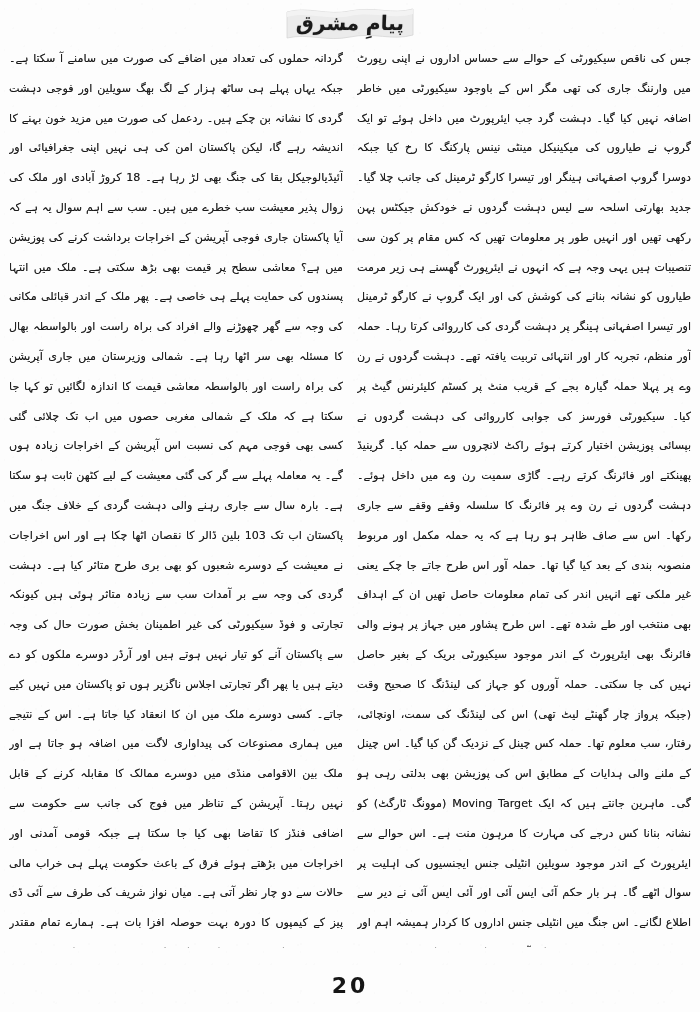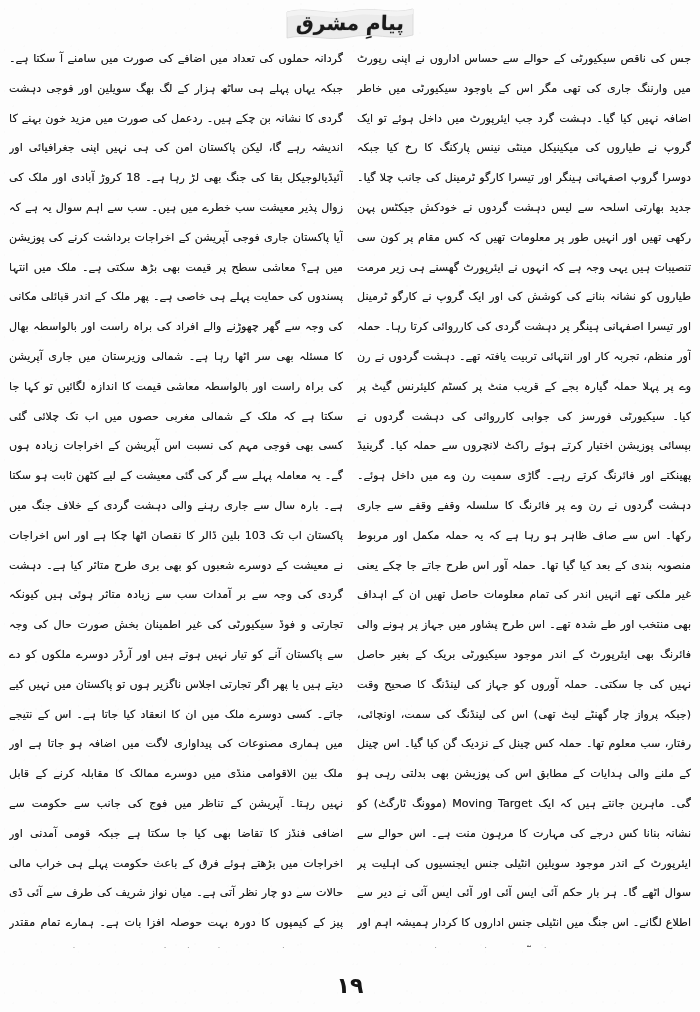--- a/index.html
+++ b/index.html
@@ -135,16 +135,16 @@
 
     </div>
 
     <div class="col">
       <p>گردانہ حملوں کی تعداد میں اضافے کی صورت میں سامنے آ سکتا ہے۔ جبکہ یہاں پہلے ہی ساٹھ ہزار کے لگ بھگ سویلین اور فوجی دہشت گردی کا نشانہ بن چکے ہیں۔ ردعمل کی صورت میں مزید خون بہنے کا اندیشہ رہے گا، لیکن پاکستان امن کی ہی نہیں اپنی جغرافیائی اور آئیڈیالوجیکل بقا کی جنگ بھی لڑ رہا ہے۔ 18 کروڑ آبادی اور ملک کی زوال پذیر معیشت سب خطرے میں ہیں۔ سب سے اہم سوال یہ ہے کہ آیا پاکستان جاری فوجی آپریشن کے اخراجات برداشت کرنے کی پوزیشن میں ہے؟ معاشی سطح پر قیمت بھی بڑھ سکتی ہے۔ ملک میں انتہا پسندوں کی حمایت پہلے ہی خاصی ہے۔ پھر ملک کے اندر قبائلی مکانی کی وجہ سے گھر چھوڑنے والے افراد کی براہ راست اور بالواسطہ بھال کا مسئلہ بھی سر اٹھا رہا ہے۔ شمالی وزیرستان میں جاری آپریشن کی براہ راست اور بالواسطہ معاشی قیمت کا اندازہ لگائیں تو کہا جا سکتا ہے کہ ملک کے شمالی مغربی حصوں میں اب تک چلائی گئی کسی بھی فوجی مہم کی نسبت اس آپریشن کے اخراجات زیادہ ہوں گے۔ یہ معاملہ پہلے سے گر کی گئی معیشت کے لیے کٹھن ثابت ہو سکتا ہے۔ بارہ سال سے جاری رہنے والی دہشت گردی کے خلاف جنگ میں پاکستان اب تک 103 بلین ڈالر کا نقصان اٹھا چکا ہے اور اس اخراجات نے معیشت کے دوسرے شعبوں کو بھی بری طرح متاثر کیا ہے۔ دہشت گردی کی وجہ سے بر آمدات سب سے زیادہ متاثر ہوئی ہیں کیونکہ تجارتی و فوڈ سیکیورٹی کی غیر اطمینان بخش صورت حال کی وجہ سے پاکستان آنے کو تیار نہیں ہوتے ہیں اور آرڈر دوسرے ملکوں کو دے دیتے ہیں یا پھر اگر تجارتی اجلاس ناگزیر ہوں تو پاکستان میں نہیں کیے جاتے۔ کسی دوسرے ملک میں ان کا انعقاد کیا جاتا ہے۔ اس کے نتیجے میں ہماری مصنوعات کی پیداواری لاگت میں اضافہ ہو جاتا ہے اور ملک بین الاقوامی منڈی میں دوسرے ممالک کا مقابلہ کرنے کے قابل نہیں رہتا۔ آپریشن کے تناظر میں فوج کی جانب سے حکومت سے اضافی فنڈز کا تقاضا بھی کیا جا سکتا ہے جبکہ قومی آمدنی اور اخراجات میں بڑھتے ہوئے فرق کے باعث حکومت پہلے ہی خراب مالی حالات سے دو چار نظر آتی ہے۔ میاں نواز شریف کی طرف سے آئی ڈی پیز کے کیمپوں کا دورہ بہت حوصلہ افزا بات ہے۔ ہمارے تمام مقتدر سیاستدانوں کو ہفتے میں کم از کم ایک مرتبہ ضرور ان کے ساتھ وقت گزارنا چاہیے۔ صرف فنڈ کے لیے نہیں بلکہ یہ احساس دلانے کے لیے کہ وہ اکیلے نہیں۔ پوری قوم ان کے ساتھ کھڑی ہے۔ پنجاب اور سندھ کی حکومتیں اگر اپنے دروازے ان پر بند کریں گی تو ادھر کوئی اچھا پیغام نہیں جائے گا۔</p>
 
     </div>
 
   </div>
 
-  <div class="folio">۱۹</div>
+  <div class="folio">20</div>
 
   <div class="scan-noise"></div>
 </div>
 
 </body></html>

